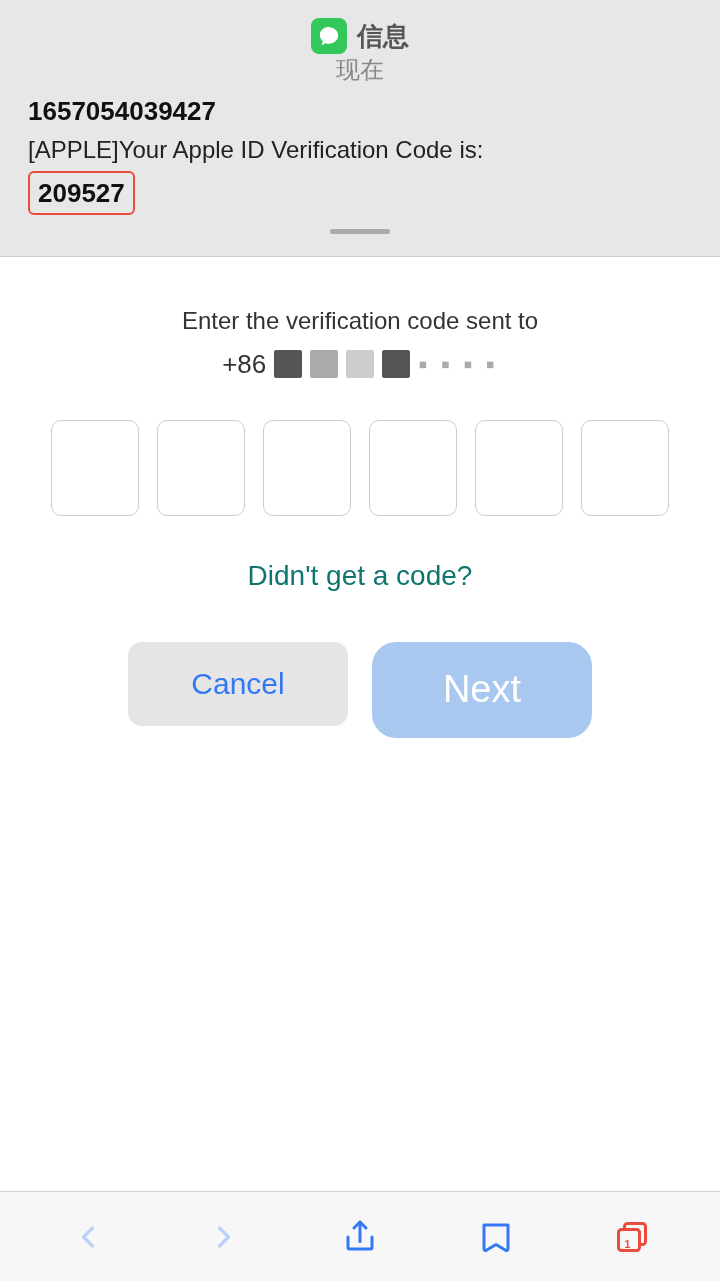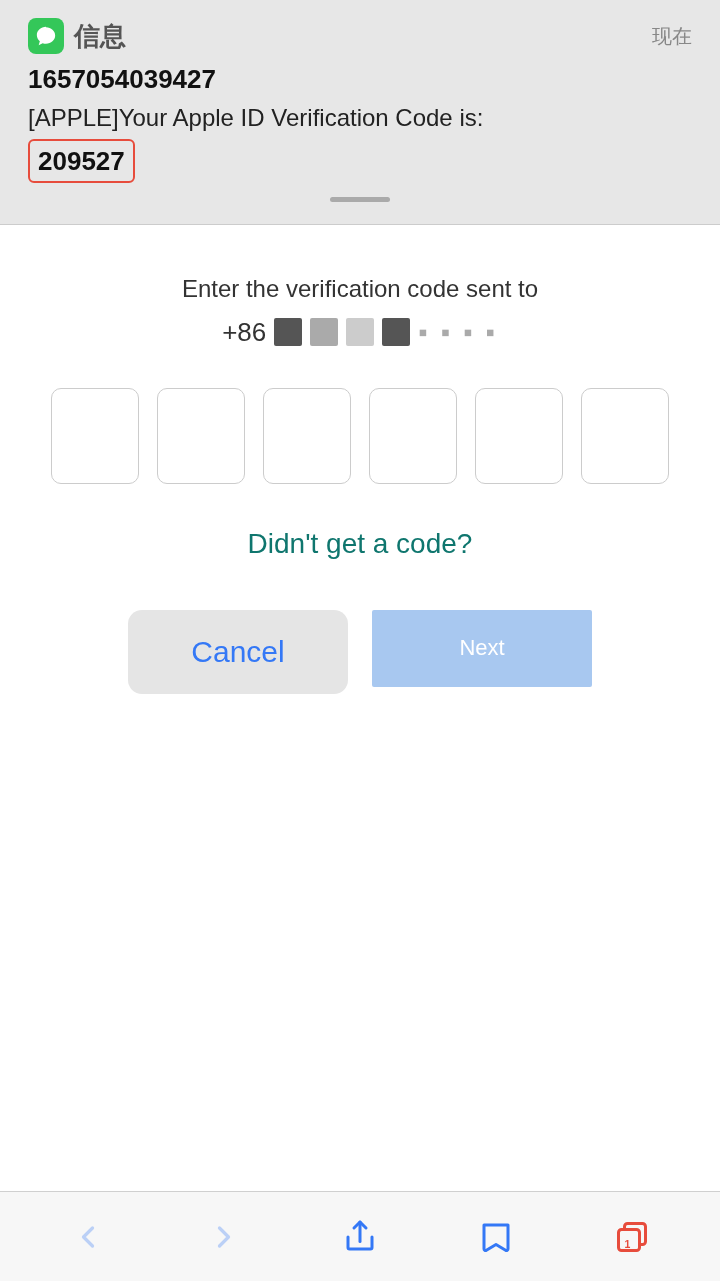--- a/index.html
+++ b/index.html
@@ -19,20 +19,21 @@
       background: rgba(230, 230, 230, 0.95);
       backdrop-filter: blur(10px);
       padding: 18px 28px 22px 28px;
       border-bottom: 1px solid #ccc;
     }
     .notif-header {
       display: flex;
       justify-content: space-between;
       align-items: center;
       margin-bottom: 10px;
+      flex-direction: column;
     }
     .notif-app-info {
       display: flex;
       align-items: center;
       gap: 10px;
     }
     .messages-icon {
       width: 36px;
       height: 36px;
       background: #34c759;
@@ -45,21 +46,21 @@
       width: 22px;
       height: 22px;
       fill: white;
     }
     .notif-app-name {
       font-size: 26px;
       font-weight: 600;
       color: #555;
     }
     .notif-time {
-      font-size: 20px;
+      font-size: 24px;
       color: #888;
     }
     .notif-sender {
       font-size: 26px;
       font-weight: 700;
       color: #111;
       margin-bottom: 6px;
     }
     .notif-body {
       font-size: 24px;
@@ -167,25 +168,25 @@
       border: none;
       border-radius: 14px;
       font-size: 30px;
       color: #3478f6;
       cursor: pointer;
       font-family: inherit;
       font-weight: 400;
     }
     .btn-next {
       width: 220px;
-      height: 77px;
+      height: 96px;
       background: #a8c8f0;
       border: none;
-      border-radius: 2px;
-      font-size: 22px;
+      border-radius: 24px;
+      font-size: 38px;
       color: #fff;
       cursor: pointer;
       font-family: inherit;
       font-weight: 500;
     }
 
     
     .safari-toolbar {
       position: fixed;
       bottom: 0;

